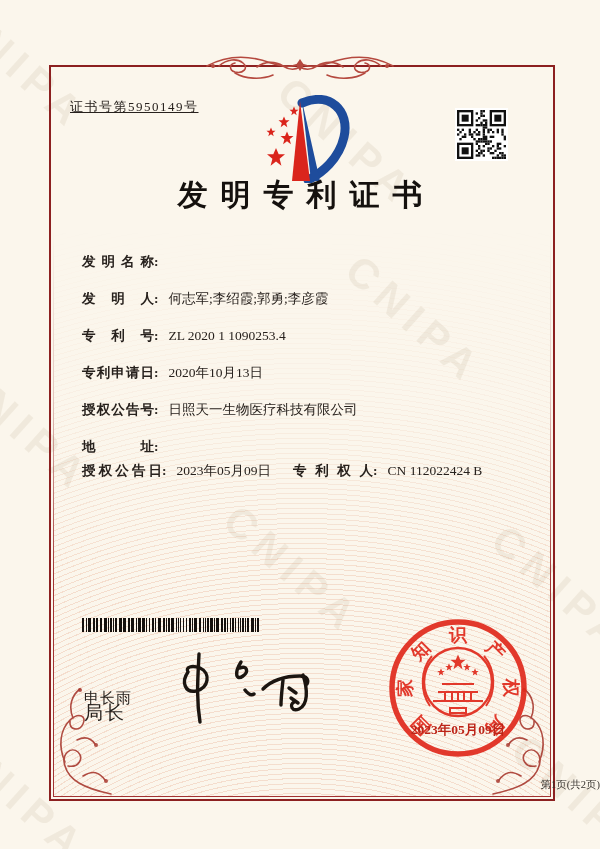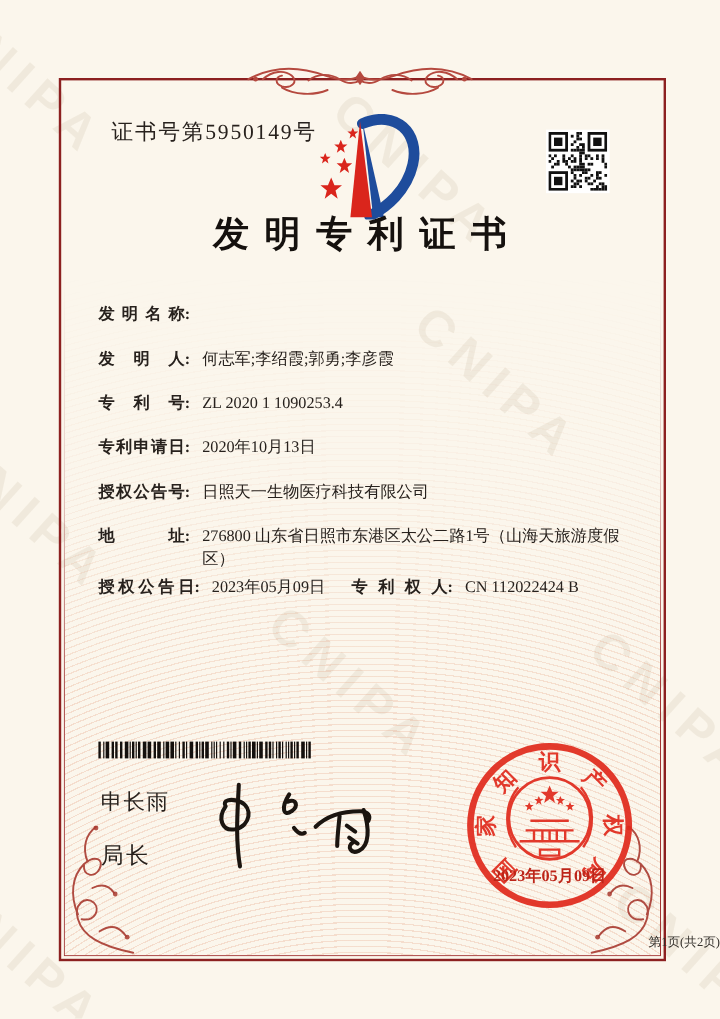--- a/index.html
+++ b/index.html
@@ -11,41 +11,41 @@
       transform:rotate(42deg);transform-origin:left top;z-index:0;white-space:nowrap;}
   
   .frame{position:absolute;left:49px;top:65px;width:502px;height:732px;
          border:2px solid #8c2020;z-index:1;}
   .frame-inner{position:absolute;inset:2px;border:1px solid #a23232;
     background:
       repeating-radial-gradient(circle at 50% 150%, rgba(226,148,112,.25) 0 1px, rgba(0,0,0,0) 1px 5px);
     -webkit-mask-image:linear-gradient(to top,#000 30%,rgba(0,0,0,.25) 55%,transparent 78%);
             mask-image:linear-gradient(to top,#000 30%,rgba(0,0,0,.25) 55%,transparent 78%);}
   .content{position:absolute;inset:0;z-index:2;}
-  .cert-no{position:absolute;left:93px;top:98px;font-size:18px;letter-spacing:1.5px;}
+  .cert-no{position:absolute;left:70px;top:98px;font-size:13px;letter-spacing:1.5px;text-decoration:underline;}
   .logo{position:absolute;left:250px;top:95px;}
   .qr{position:absolute;left:455px;top:108px;width:49px;height:49px;background:#fff;padding:2px;}
   .title{position:absolute;left:0;top:175px;width:100%;text-align:center;
          font-size:30px;font-weight:bold;letter-spacing:13px;text-indent:13px;color:#15110e;}
   .fields{position:absolute;left:82px;top:252px;width:445px;font-size:13.5px;}
   .frow{margin-bottom:17px;line-height:20px;display:flex;align-items:flex-start;}
   .flabel{display:inline-block;width:72px;font-weight:bold;text-align:justify;text-align-last:justify;flex:none;}
   .fcolon{font-weight:bold;flex:none;margin-right:10px;}
   .fvalue{flex:1;line-height:19px;}
   .grant-row{display:flex;margin-top:2px;font-size:13.5px;line-height:20px;}
   .gpair{display:flex;}
   .gpair .flabel{width:80px;}
   .gpair2{margin-left:22px;}
   .legal{position:absolute;left:80px;top:500px;width:444px;font-size:12.5px;line-height:21px;
          font-style:italic;color:#3c332c;}
   .legal p{margin:0;text-indent:2em;}
   .barcode{position:absolute;left:82px;top:618px;width:180px;height:14px;display:flex;align-items:stretch;}
   .barcode .b{background:#14100d;}
   .sig-title{position:absolute;left:84px;top:664px;font-size:19px;letter-spacing:2px;margin-top:36px;}
-  .sig-name{position:absolute;left:84px;top:656px;font-size:18px;letter-spacing:1px;}
+  .sig-name{position:absolute;left:84px;top:689px;font-size:15px;letter-spacing:1px;}
   .sig-svg{position:absolute;left:150px;top:636px;}
   .seal{position:absolute;left:377px;top:607px;}
   .page-num{position:absolute;left:0;top:778px;width:100%;text-align:right;font-size:10.5px;color:#34302b;}
   .foot-note{position:absolute;left:0;top:803px;width:100%;text-align:center;
              font-size:13px;font-style:italic;color:#3c332c;letter-spacing:2px;}
   .orn-top{position:absolute;left:50%;top:51px;transform:translateX(-50%);}
   .orn-corner{position:absolute;bottom:3px;}
   .orn-bl{left:2px;}
   .orn-br{right:2px;transform:scaleX(-1);}
 </style>
@@ -272,21 +272,20 @@
         <span class="fvalue">2020年10月13日</span>
       </div>
       <div class="frow">
         <span class="flabel">授权公告号</span>
           <span class="fcolon">:</span>
         <span class="fvalue">日照天一生物医疗科技有限公司</span>
       </div>
       <div class="frow" style="margin-bottom:4px">
         <span class="flabel">地址</span>
           <span class="fcolon">:</span>
-        <span class="fvalue" style="max-width:348px">276800 山东省日照市东港区太公二路1号（山海天旅游度假区）</span>
       </div>
       <div class="grant-row">
         <span class="gpair">
           <span class="flabel">授权公告日</span>
             <span class="fcolon">:</span>
           <span>2023年05月09日</span>
         </span>
         <span class="gpair gpair2">
           <span class="flabel">专利权人</span>
             <span class="fcolon">:</span>

